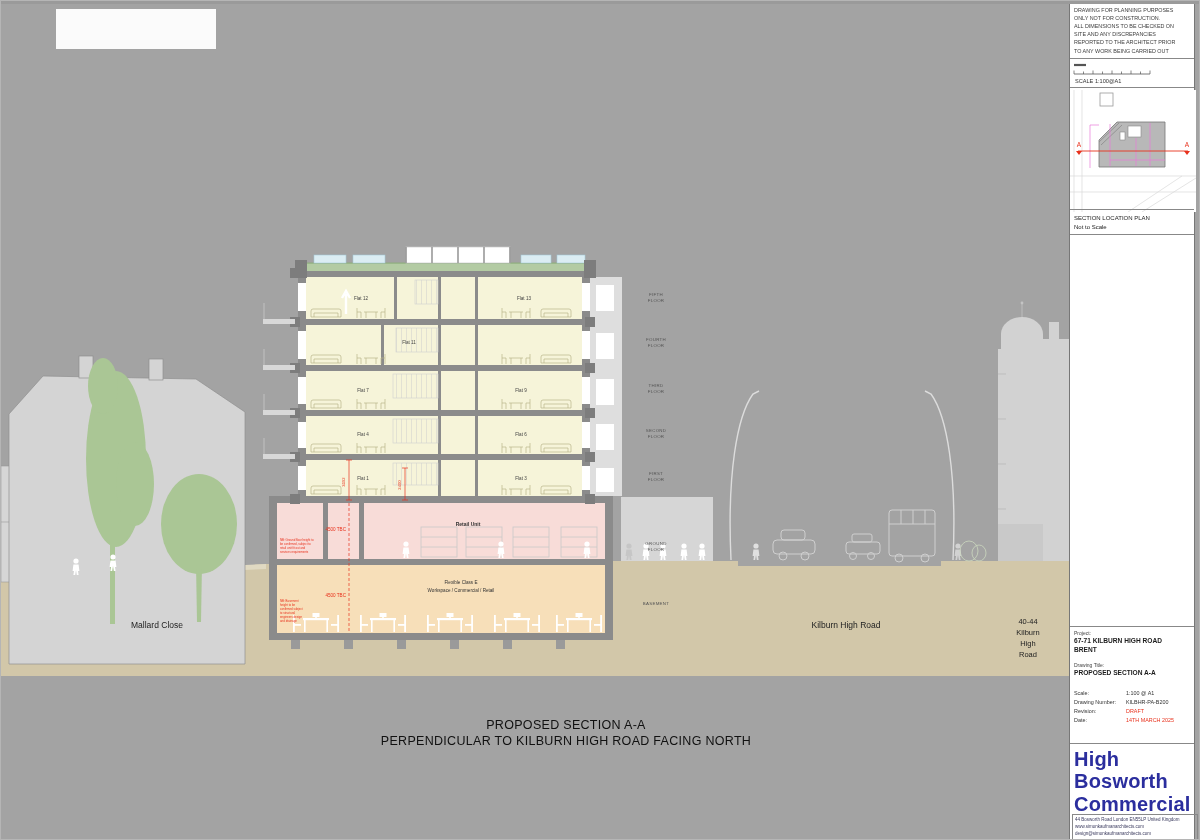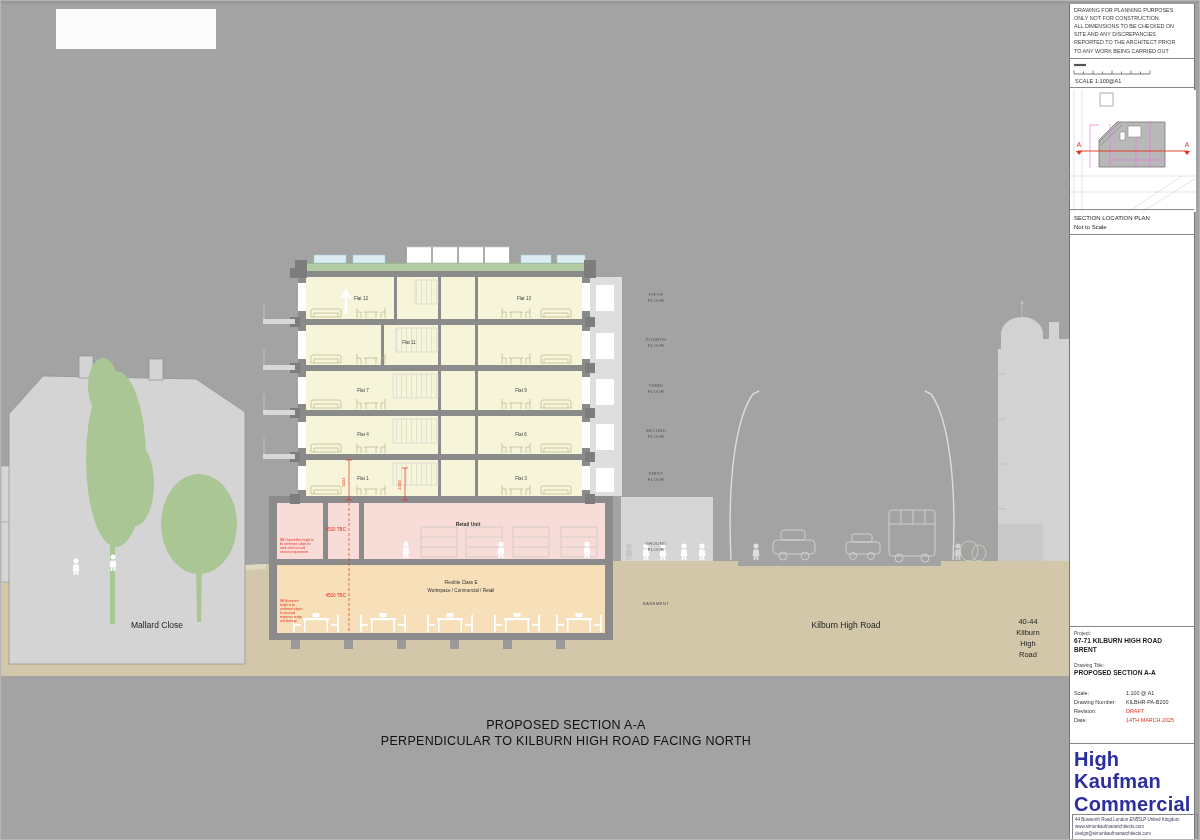--- a/index.html
+++ b/index.html
@@ -433,21 +433,21 @@
     <span class="val red">DRAFT</span>
   </div>
   <div class="tb-row" style="top:713px">
     <span>Date:</span>
     <span class="val red">14TH MARCH 2025</span>
   </div>
 
   <div class="hline" style="top:739px"></div>
   <div class="logo">
     <div>High</div>
-    <div>Kaufman</div>
+    <div>Bosworth</div>
     <div>Commercial</div>
   </div>
   <div class="footerbox">
     <div>44 Bosworth Road London EN55LP United Kingdom</div>
     <div>www.simonkaufmanarchitects.com</div>
     <div>design@simonkaufmanarchitects.com</div>
   </div>
 </div>
 </div>
 

